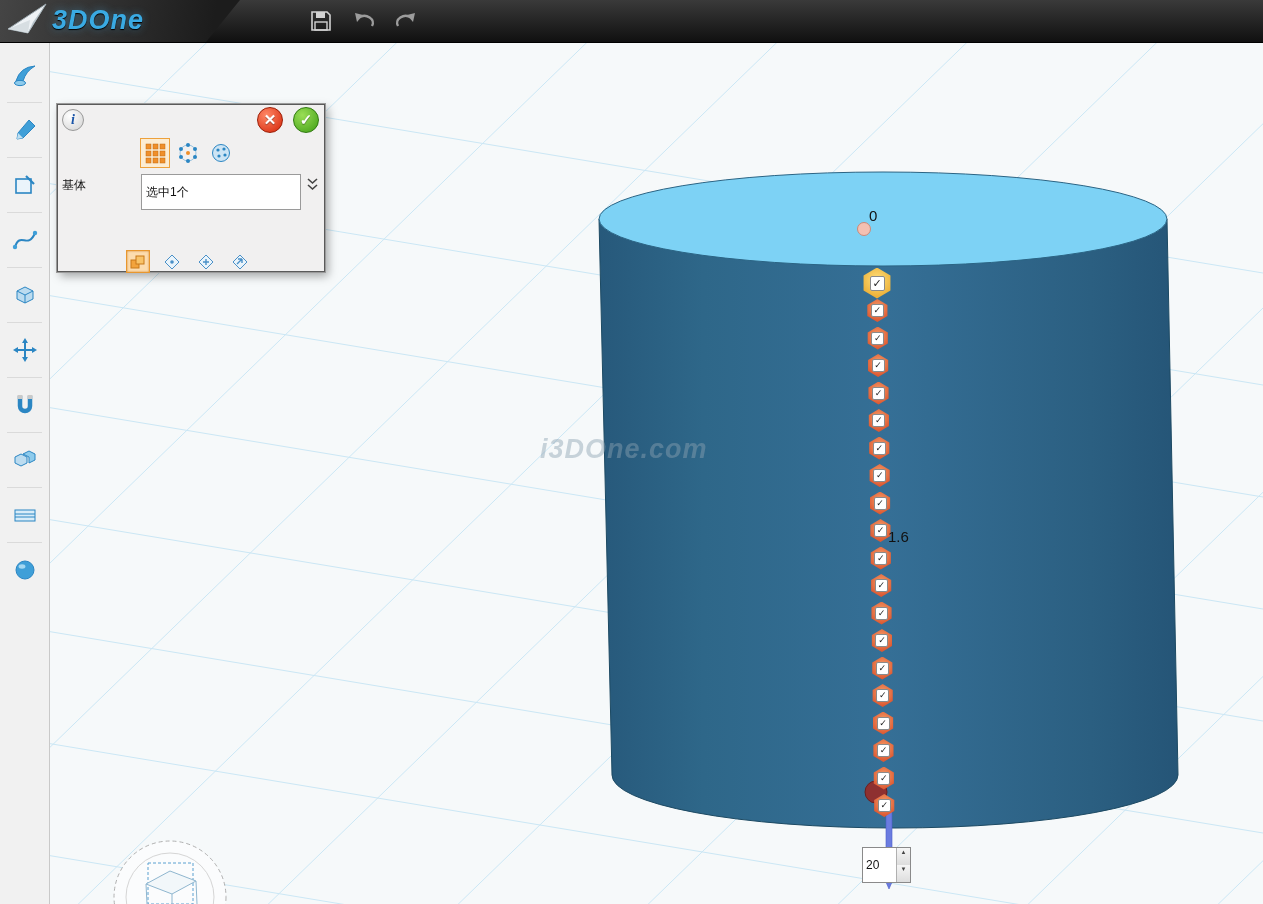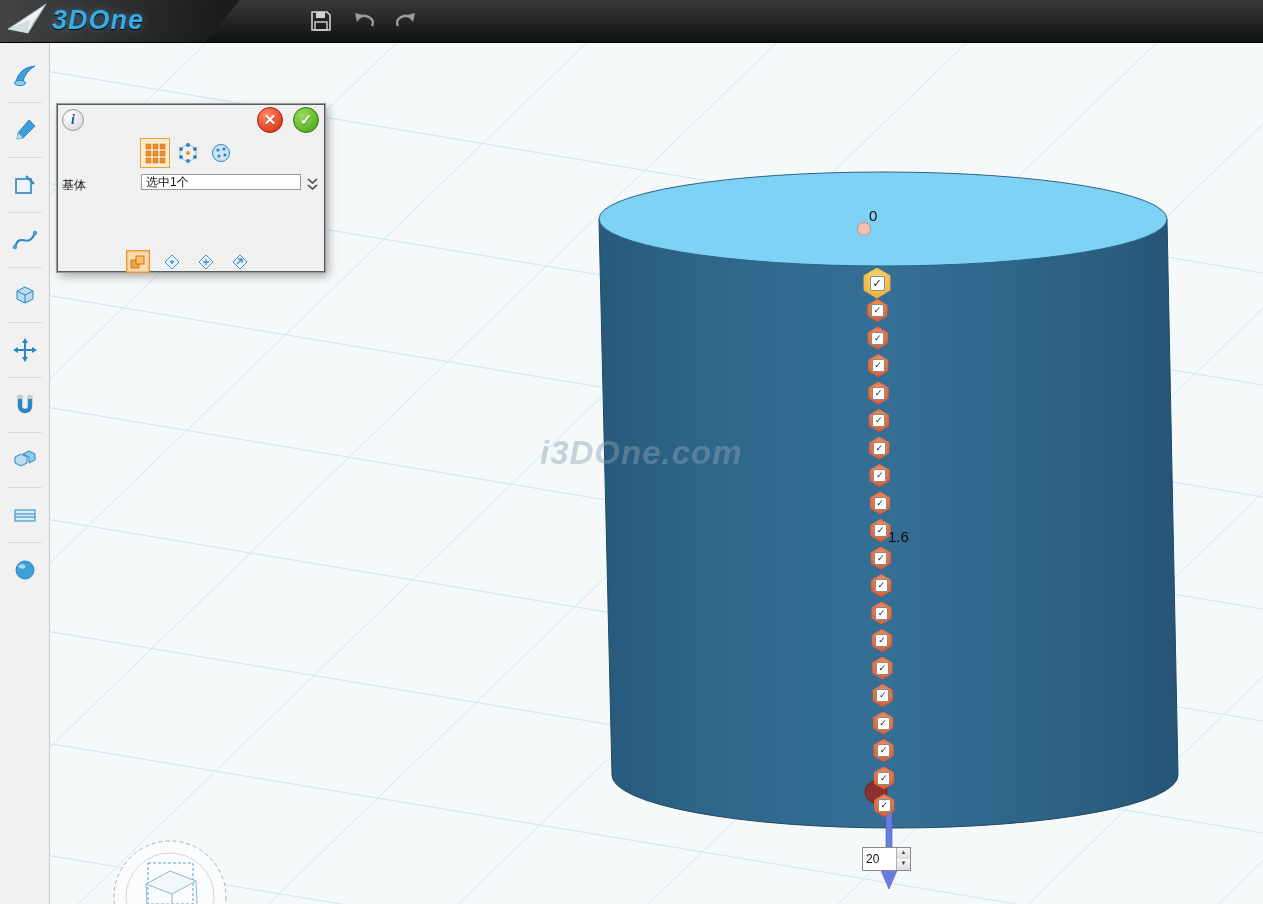--- a/index.html
+++ b/index.html
@@ -15,34 +15,34 @@
   .tb-title{position:absolute;left:882px;top:0;height:42px;display:flex;align-items:center;color:#e9e9e9;font-size:14px;}
 
   
   .sidebar{position:absolute;left:0;top:42px;width:50px;height:862px;background:#f1f1f1;border-right:1px solid #c9c9c9;box-sizing:border-box;padding-top:10px;z-index:25;}
   .side-item{height:46px;display:flex;align-items:center;justify-content:center;cursor:pointer;}
   .side-sep{height:1px;background:#dadada;margin:4px 7px;}
 
   
   .viewport{position:absolute;left:50px;top:42px;width:1213px;height:862px;background:#f6f9fa;overflow:hidden;}
   .vp-svg{position:absolute;left:0;top:0;}
-  .watermark{position:absolute;left:490px;top:392px;font-size:33px;font-style:italic;font-weight:bold;color:rgba(140,162,178,.45);letter-spacing:1px;pointer-events:none;text-align:right;}
+  .watermark{position:absolute;left:490px;top:392px;font-size:27px;font-style:italic;font-weight:bold;color:rgba(140,162,178,.45);letter-spacing:1px;pointer-events:none;text-align:right;}
   .vp-label{position:absolute;color:#111;font-size:15px;}
 
   .chain{position:absolute;left:0;top:0;width:100%;height:100%;pointer-events:none;}
   .hex-check{position:absolute;width:21px;height:23px;margin-left:-10.5px;margin-top:-11.5px;
     background:radial-gradient(circle at 50% 38%,#f7a06a,#dc5a33 72%);
     clip-path:polygon(50% 0,98% 26%,98% 74%,50% 100%,2% 74%,2% 26%);
     display:flex;align-items:center;justify-content:center;cursor:pointer;pointer-events:auto;}
   .hex-box{width:11px;height:11px;background:#fff;border:1px solid #8a8a8a;border-radius:2px;font-size:9px;line-height:10px;text-align:center;color:#222;}
   .hex-check.first{width:28px;height:31px;margin-left:-14px;margin-top:-15.5px;
     background:radial-gradient(circle at 50% 38%,#ffe07d,#ecb038 72%);}
   .hex-check.first .hex-box{width:13px;height:13px;font-size:11px;line-height:12px;}
 
-  .count-box{position:absolute;left:812px;top:805px;width:49px;height:24px;background:#fff;border:1px solid #8a8a8a;display:flex;box-sizing:border-box;}
+  .count-box{position:absolute;left:812px;top:805px;width:49px;height:36px;background:#fff;border:1px solid #8a8a8a;display:flex;box-sizing:border-box;}
   .count-input{flex:1;min-width:0;border:0;outline:0;font-size:12px;padding:0 3px;font-family:inherit;color:#111;}
   .spin{width:13px;border-left:1px solid #b0b0b0;display:flex;flex-direction:column;}
   .spin div{flex:1;font-size:6px;line-height:8px;text-align:center;color:#444;cursor:pointer;background:linear-gradient(#f6f6f6,#ddd);}
 
   
   .dialog{position:absolute;left:57px;top:56px;width:268px;height:168px;background:#f1f0f0;border:1px solid #5a5a5a;
     box-shadow:0 0 0 1px #9a9a9a,3px 4px 9px rgba(0,0,0,.35);z-index:40;box-sizing:border-box;margin-top:48px;}
   .circle-btn{position:absolute;width:26px;height:26px;border-radius:50%;display:flex;align-items:center;justify-content:center;
     font-size:15px;font-weight:bold;color:#fff;cursor:pointer;box-sizing:border-box;}
   .info-btn{left:4px;top:4px;width:22px;height:22px;background:radial-gradient(circle at 35% 30%,#ffffff,#d2d2d2);border:1px solid #999;
@@ -52,21 +52,21 @@
   .cancel-btn::before{content:'✕';}
   .confirm-btn{left:235px;top:2px;background:radial-gradient(circle at 35% 30%,#9ade56,#3f9e14);border:1px solid #2f7a0e;text-shadow:0 1px 1px rgba(0,0,0,.4);}
   .confirm-btn::before{content:'✓';}
 
   .ptype-row{position:absolute;left:82px;top:33px;display:flex;gap:3px;}
   .ptype-btn{width:30px;height:30px;display:flex;align-items:center;justify-content:center;border:1px solid transparent;cursor:pointer;background:transparent;box-sizing:border-box;}
   .ptype-btn.selected{background:#fcecd2;border-color:#eda13c;}
 
   .dlg-row{position:absolute;left:0;width:100%;height:26px;}
   .dlg-label{position:absolute;left:4px;top:6px;font-size:12px;color:#111;white-space:nowrap;}
-  .dlg-input{position:absolute;height:16px;background:#fff;border:1px solid #9a9a9a;font-size:12px;padding:0 4px;box-sizing:border-box;font-family:inherit;color:#111;outline:none;}
+  .dlg-input{position:absolute;height:36px;background:#fff;border:1px solid #9a9a9a;font-size:12px;padding:0 4px;box-sizing:border-box;font-family:inherit;color:#111;outline:none;}
   .row-icon{position:absolute;cursor:pointer;}
 
   .footer-row{position:absolute;left:68px;top:145px;display:flex;gap:10px;}
   .foot-btn{width:24px;height:23px;display:flex;align-items:center;justify-content:center;border:1px solid transparent;cursor:pointer;box-sizing:border-box;}
   .foot-btn.selected{background:#fcdcae;border-color:#e8972e;box-shadow:inset 0 0 2px #c87818;}
 </style>
 </head>
 <body>
 
 <div id="app">

